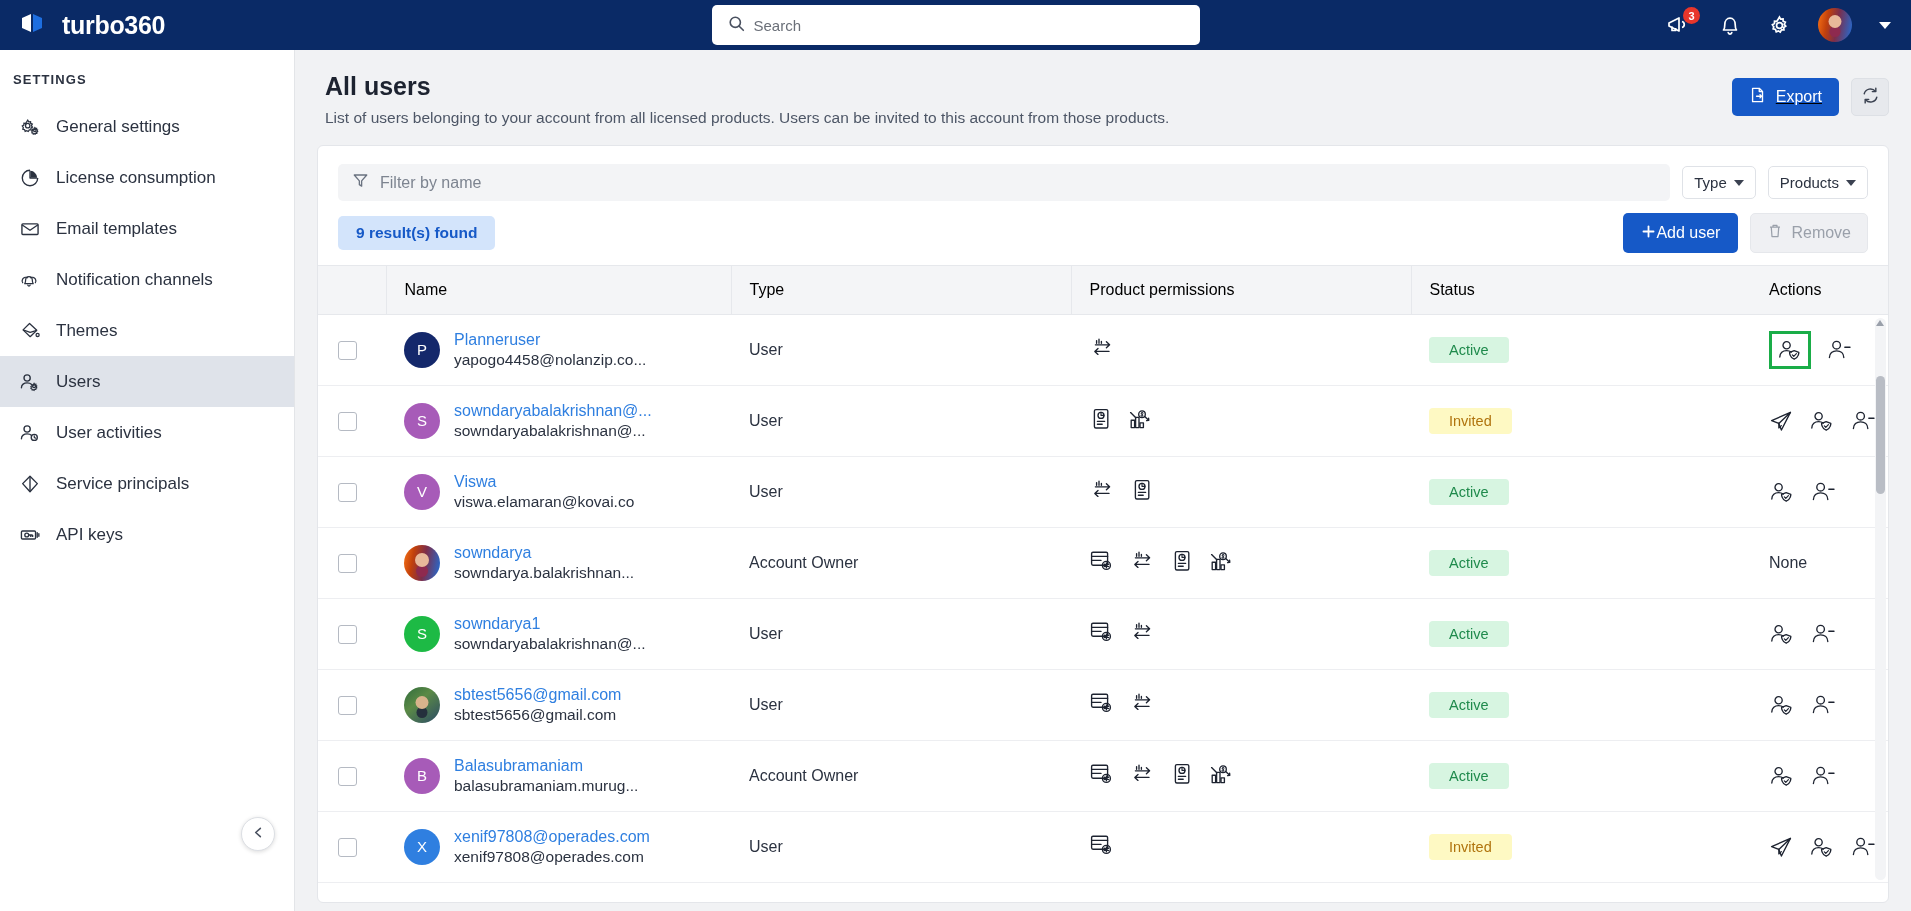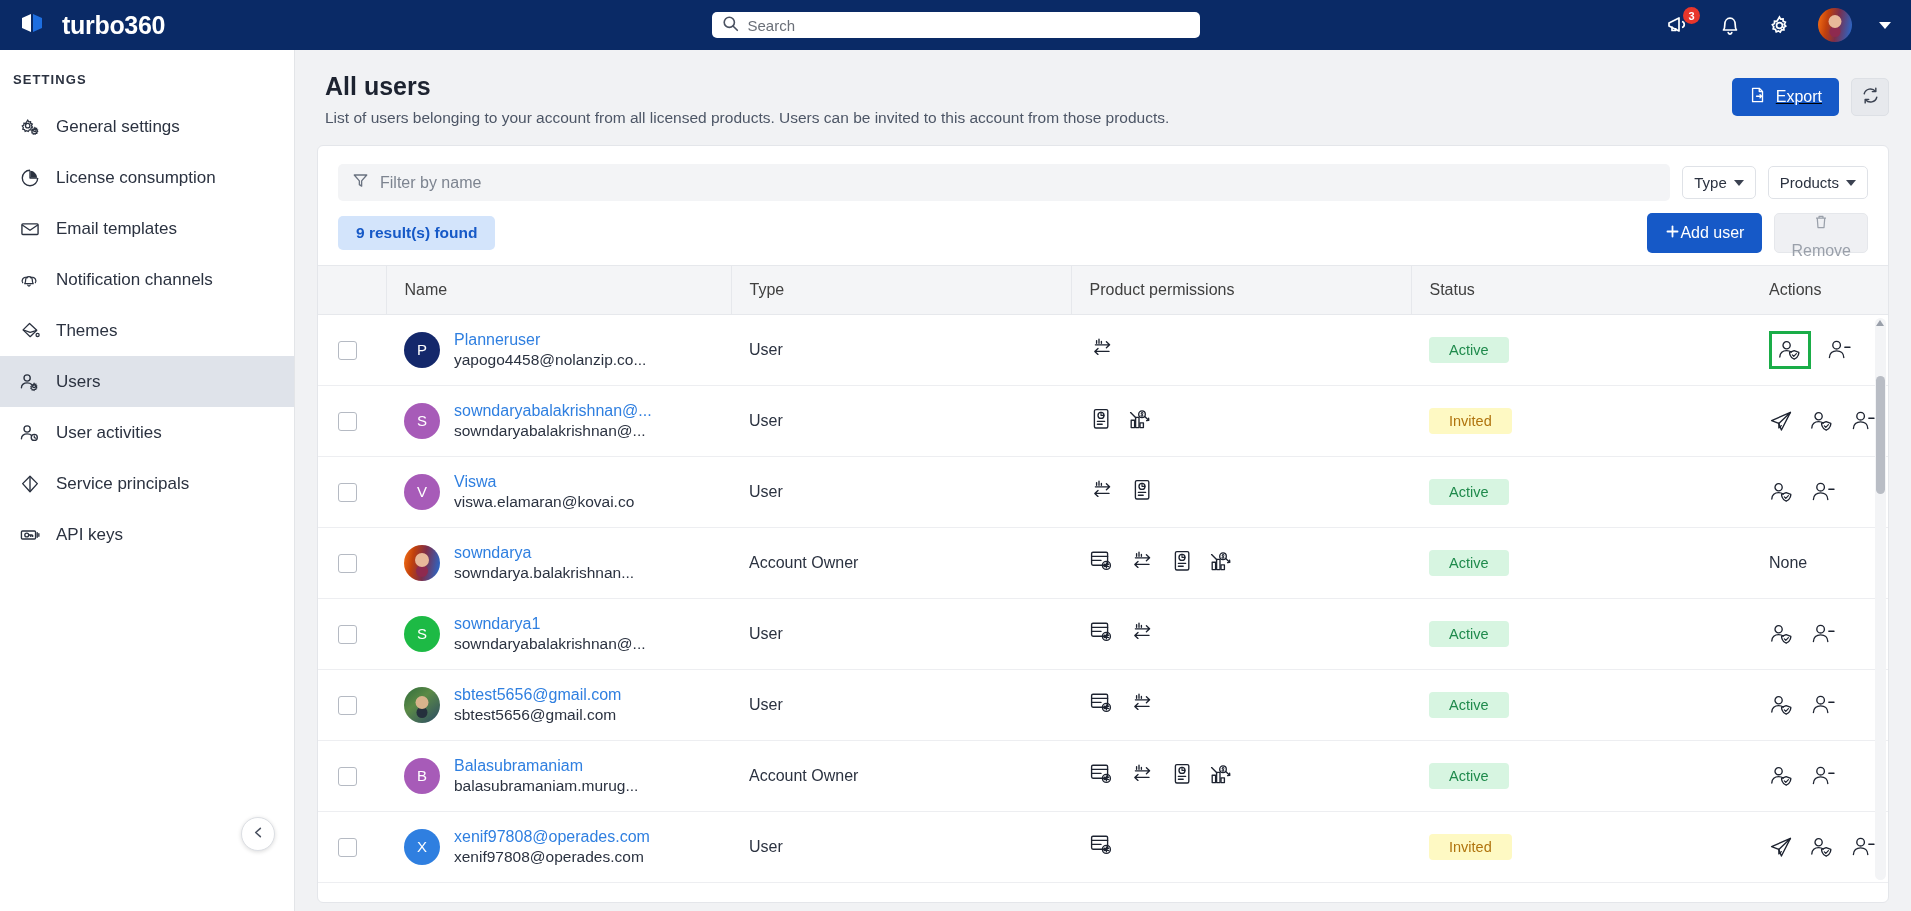--- a/index.html
+++ b/index.html
@@ -16,24 +16,24 @@
     display: flex; align-items: center;
     padding: 0 22px 0 18px;
     position: relative;
   }
   .brand { display: flex; align-items: center; gap: 14px; }
   .brand-logo { width: 30px; height: 30px; position: relative; }
   .brand-name { color: #fff; font-size: 25px; font-weight: 700; letter-spacing: -0.3px; }
 
   .search-wrap {
     position: absolute; left: 50%; transform: translateX(-50%);
-    width: 488px; height: 26px;
+    width: 488px; height: 40px;
     background: #fff; border-radius: 5px;
     display: flex; align-items: center; gap: 9px;
-    padding: 0 10px;
+    padding: 0 16px;
   }
   .search-wrap input {
     border: none; outline: none; flex: 1;
     font-size: 15px; font-family: inherit; color: #333;
     background: transparent;
   }
   .search-wrap input::placeholder { color: #6a6f78; }
 
   .topbar-right {
     position: absolute; right: 20px;
@@ -160,29 +160,29 @@
   .btn-add {
     background: #1659c7; color: #fff; border: none;
     height: 40px; padding: 0 18px; border-radius: 5px;
     font-size: 16px; font-family: inherit; cursor: pointer;
     display: flex; align-items: center; 
   }
   .btn-remove {
     background: #eff0f3; color: #9aa0aa; border: 1px solid #e5e7eb;
     height: 40px; padding: 0 16px; border-radius: 5px;
     font-size: 16px; font-family: inherit; cursor: pointer;
-    display: flex; align-items: center; gap: 8px; flex-direction: column;
+    display: flex; align-items: center; gap: 8px;
   }
 
   
   .table-scroll { overflow: hidden; position: relative; }
   table { width: 100%; border-collapse: collapse; table-layout: fixed; }
   thead th {
     background: #f4f5f7; text-align: left;
-    font-size: 16px; font-weight: 500; color: #404040;
+    font-size: 16px; font-weight: 500; color: #000000;
     padding: 15px 0 15px 0; border-top: 1px solid #e6e8ec;
     border-bottom: 1px solid #e6e8ec;
   }
   th.c-check, td.c-check { width: 68px; padding-left: 20px; }
   th.c-name,  td.c-name  { width: 345px; }
   th.c-type,  td.c-type  { width: 340px; }
   th.c-perm,  td.c-perm  { width: 340px; }
   th.c-stat,  td.c-stat  { width: 340px; }
   th.c-act,   td.c-act   { width: auto; }
   thead th.c-name, thead th.c-type, thead th.c-perm,

